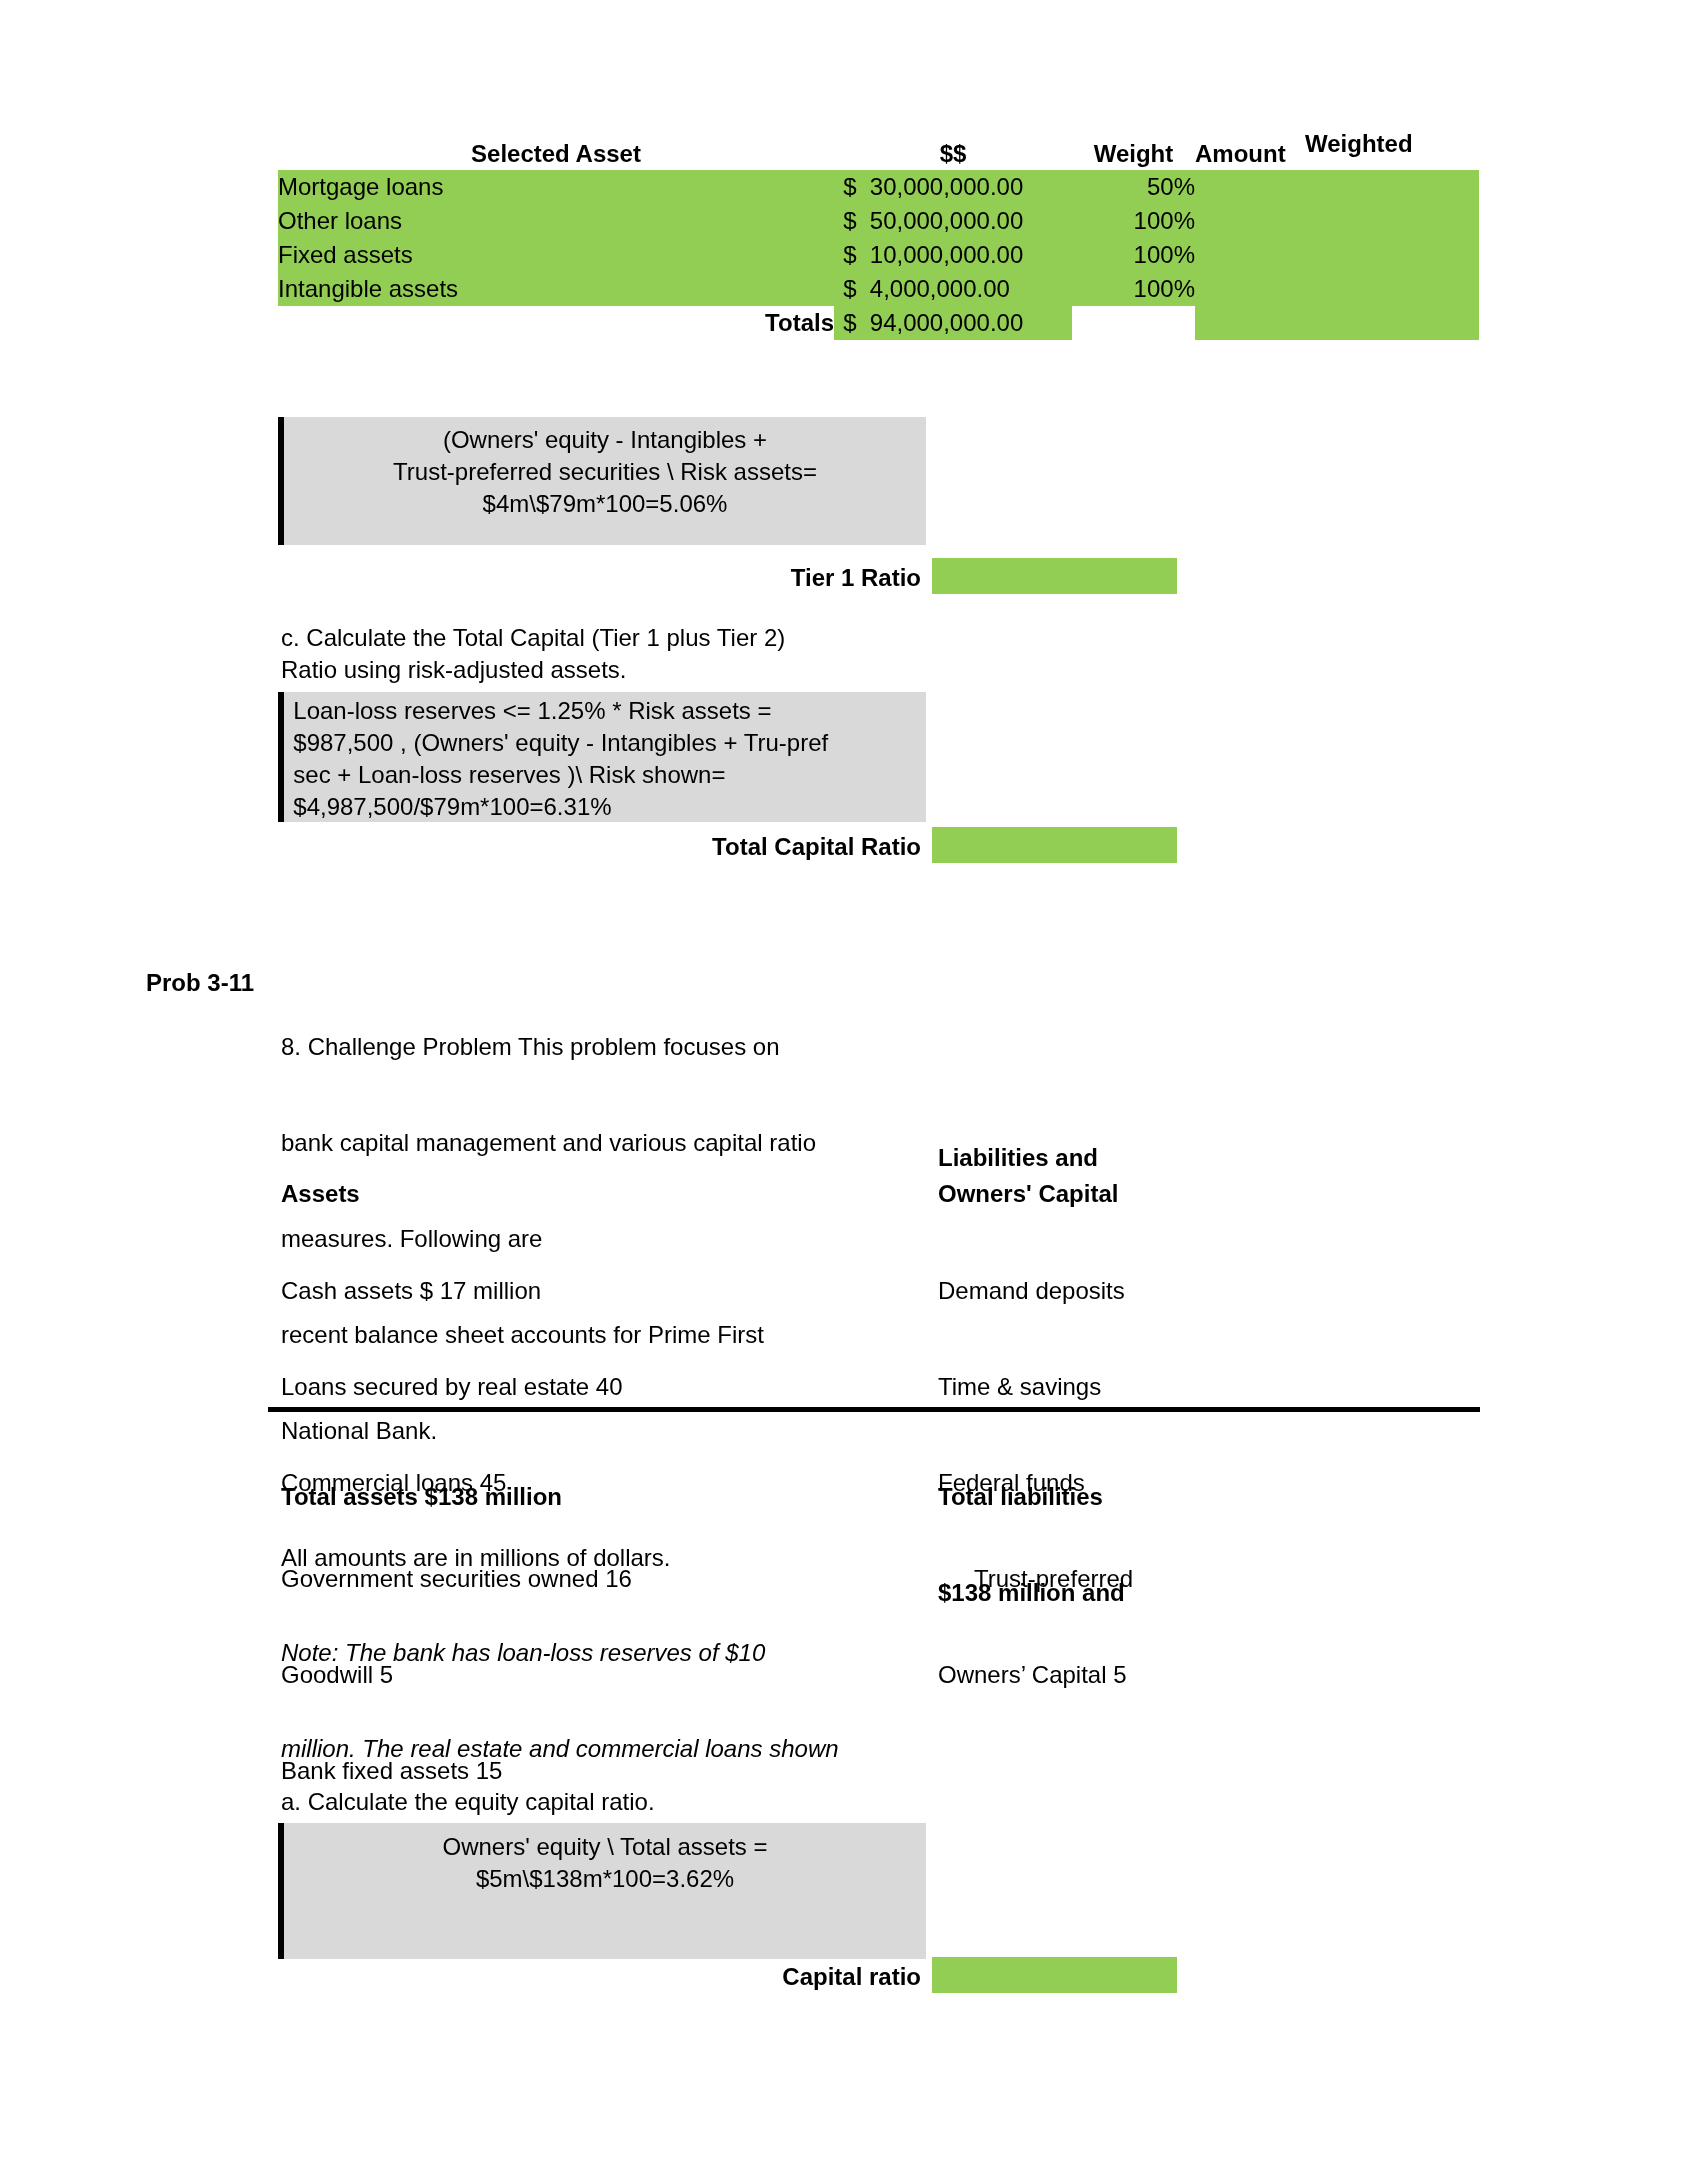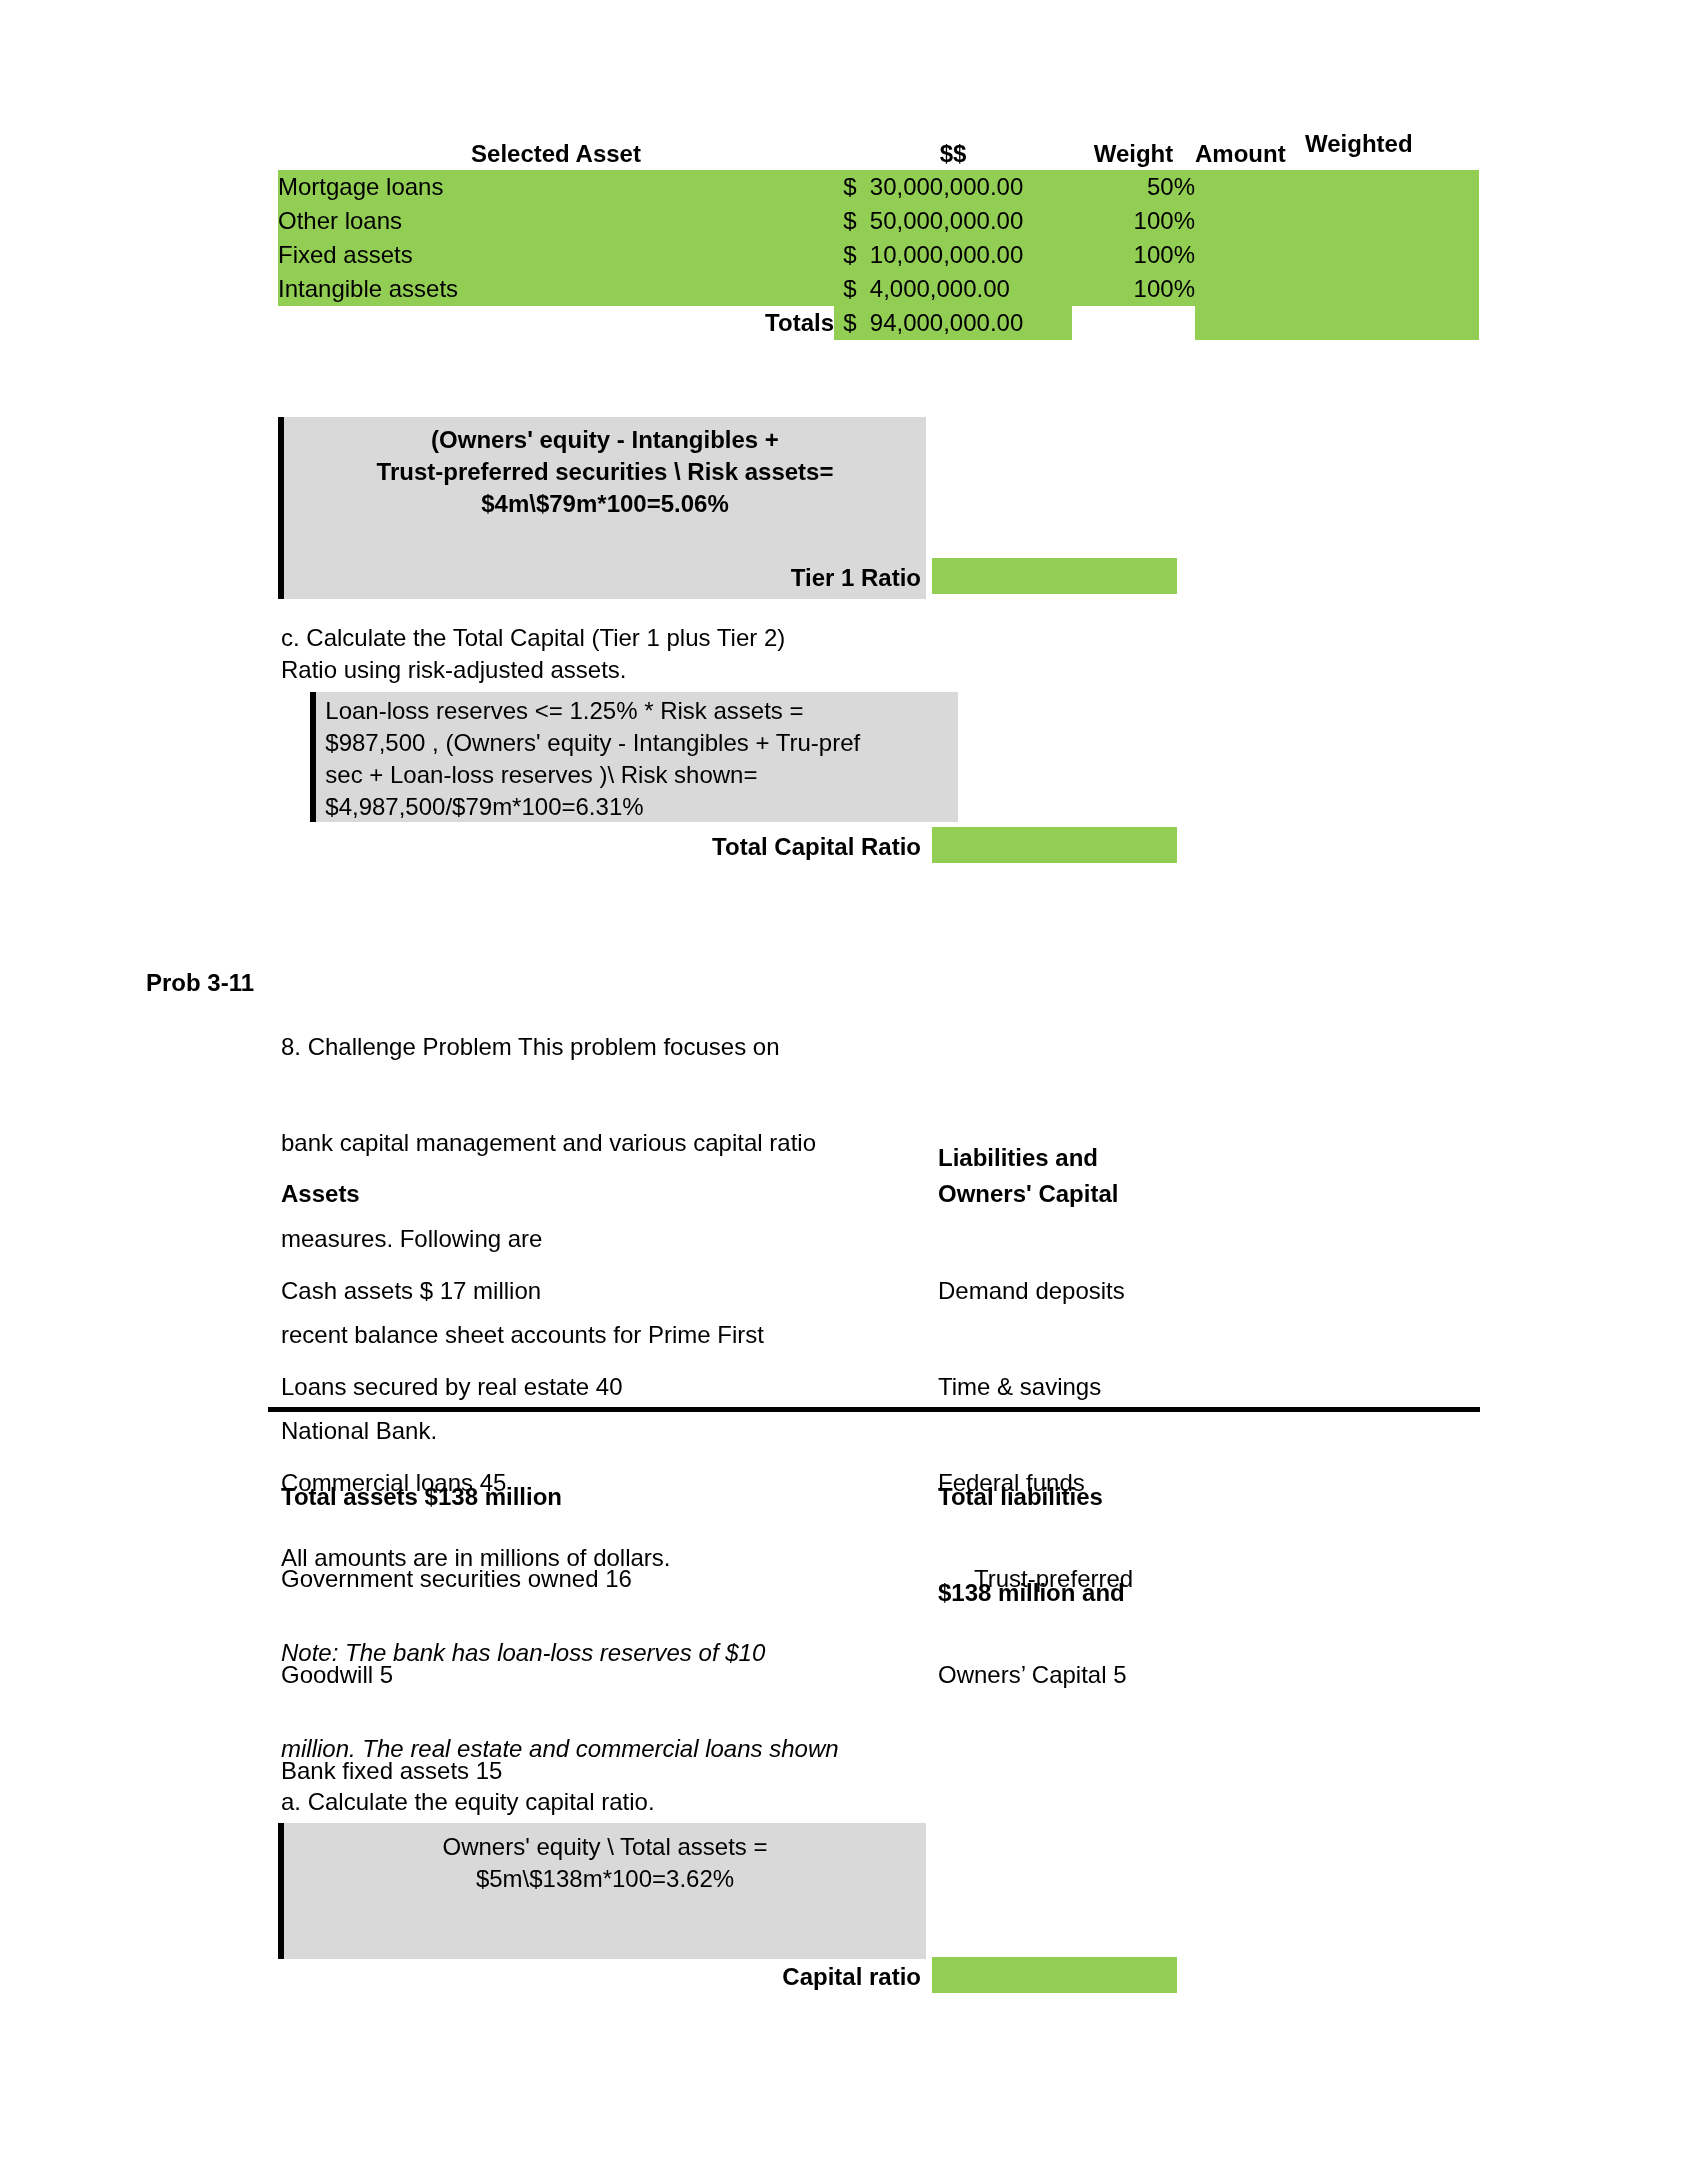--- a/index.html
+++ b/index.html
@@ -200,32 +200,32 @@
               <span class="num">94,000,000.00</span>
             </div>
           </td>
           <td class="cell-weight"></td>
           <td class="green cell-wamt"></td>
         </tr>
       </tbody>
     </table>
   </div>
 
-  <div class="grey-box gb-center" style="left:278px; top:417px; width:648px; height:182px; padding-top:6.6px;font-weight:bold;">
+  <div class="grey-box gb-center" style="left:278px; top:417px; width:648px; height:128px; padding-top:6.6px;">
     <span class="line">(Owners' equity - Intangibles +</span>
     <span class="line">Trust-preferred securities \ Risk assets=</span>
     <span class="line">$4m\$79m*100=5.06%</span>
   </div>
   <div class="ratio-label" style="left:595px; top:566px; width:326px;">Tier 1 Ratio</div>
   <div class="green-bar" style="left:932px; top:558px; width:245px; height:36px;"></div>
 
   <div class="ptext" style="left:281px; top:622px;">c. Calculate the Total Capital (Tier 1 plus Tier 2)</div>
   <div class="ptext" style="left:281px; top:654px;">Ratio using risk-adjusted assets.</div>
 
-  <div class="grey-box gb-left" style="left:278px; top:692px; width:648px; height:130px; padding-top:2.6px;margin-left:32px;">
+  <div class="grey-box gb-left" style="left:278px; top:692px; width:648px; height:130px; padding-top:2.6px;">
     <span class="line">Loan-loss reserves &lt;= 1.25% * Risk assets =</span>
     <span class="line">$987,500 , (Owners' equity - Intangibles + Tru-pref</span>
     <span class="line">sec + Loan-loss reserves )\ Risk shown=</span>
     <span class="line">$4,987,500/$79m*100=6.31%</span>
   </div>
   <div class="ratio-label" style="left:503px; top:835px; width:418px;">Total Capital Ratio</div>
   <div class="green-bar" style="left:932px; top:827px; width:245px; height:36px;"></div>
 
   <div class="prob-tag" style="left:146px; top:967px;">Prob 3-11</div>
   <div class="ptext" style="left:281px; top:967px; width:662px;">

